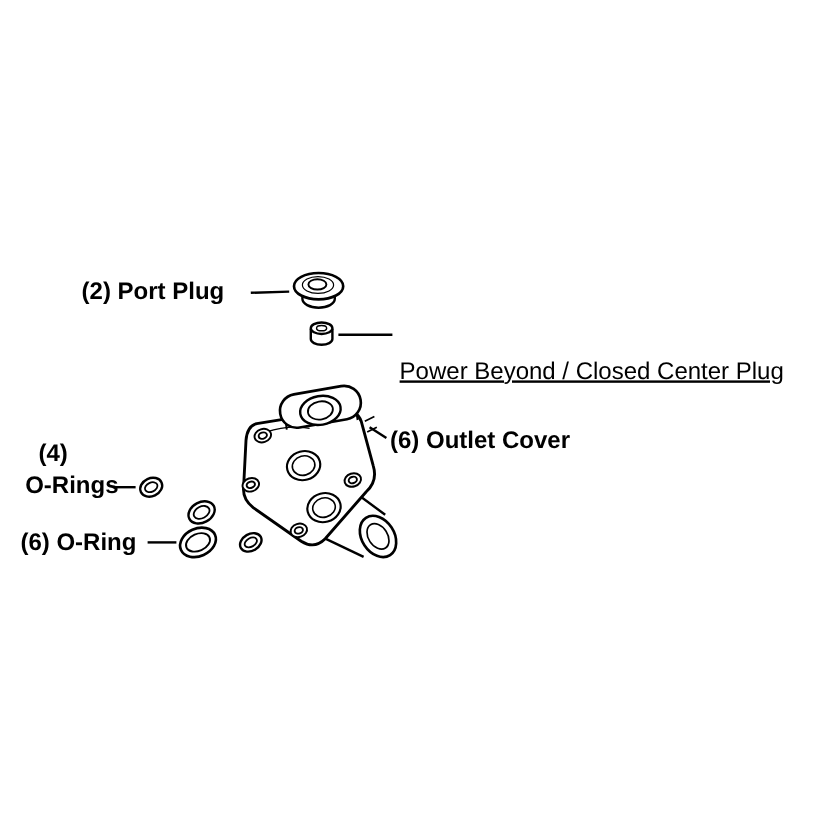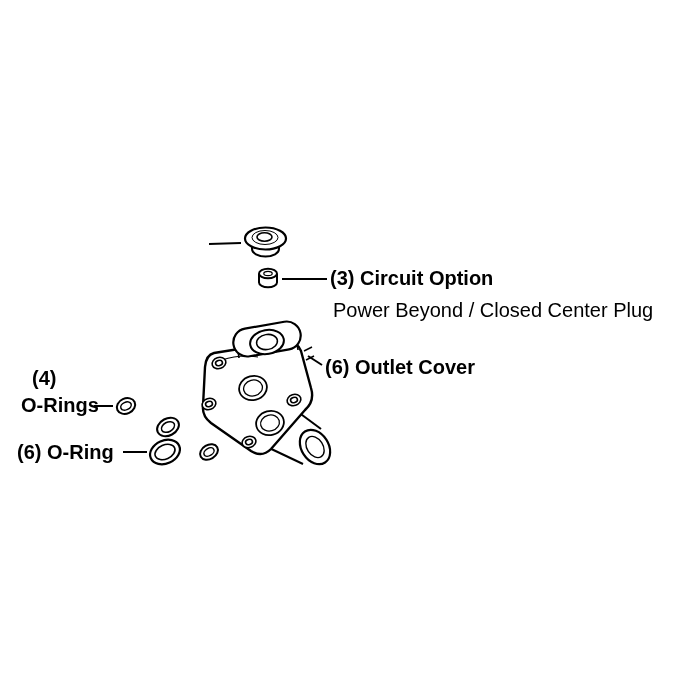--- a/index.html
+++ b/index.html
@@ -15,21 +15,21 @@
   }
   .canvas { position: absolute; left: 0; top: 0; }
   .label {
     position: absolute;
     font-weight: bold;
     font-size: 20px;
     line-height: 1.1;
     white-space: nowrap;
     color: #000000;
   }
-  .label.normal { font-weight: normal; }
+  .label.normal { font-weight: normal; text-decoration: underline; }
   #port-plug-label        { left: 68px;  top: 232px; }
   #circuit-option-label   { left: 330px; top: 267px; }
   #circuit-option-subtitle{ left: 333px; top: 299px; }
   #outlet-cover-label     { left: 325px; top: 356px; }
   #o-rings-number         { left: 32px;  top: 367px; }
   #o-rings-name           { left: 21px;   top: 394px; }
   #o-ring-label           { left: 17px;  top: 441px; }
 </style>
 </head>
 <body>
@@ -116,20 +116,20 @@
         <ellipse cx="165" cy="452" rx="15.5" ry="11.5" transform="rotate(-24 165 452)" stroke-width="2.2"></ellipse>
         <ellipse cx="165" cy="452" rx="10.5" ry="7" transform="rotate(-24 165 452)" stroke-width="1.6" fill="none"></ellipse>
       </g>
       <g>
         <ellipse cx="209" cy="452" rx="9.5" ry="7" transform="rotate(-30 209 452)" stroke-width="2"></ellipse>
         <ellipse cx="209" cy="452" rx="5.5" ry="3.6" transform="rotate(-30 209 452)" stroke-width="1.5" fill="none"></ellipse>
       </g>
     </g>
   </svg>
 
-  <div class="label" id="circuit-option-label">(3) Circuit Option</div>
+  <div class="label" id="port-plug-label">(2) Port Plug</div>
   <div class="label normal" id="circuit-option-subtitle">Power Beyond / Closed Center Plug</div>
   <div class="label" id="outlet-cover-label">(6) Outlet Cover</div>
   <div class="label" id="o-rings-number">(4)</div>
   <div class="label" id="o-rings-name">O-Rings</div>
   <div class="label" id="o-ring-label">(6) O-Ring</div>
 
 </div>
 
 </body></html>

